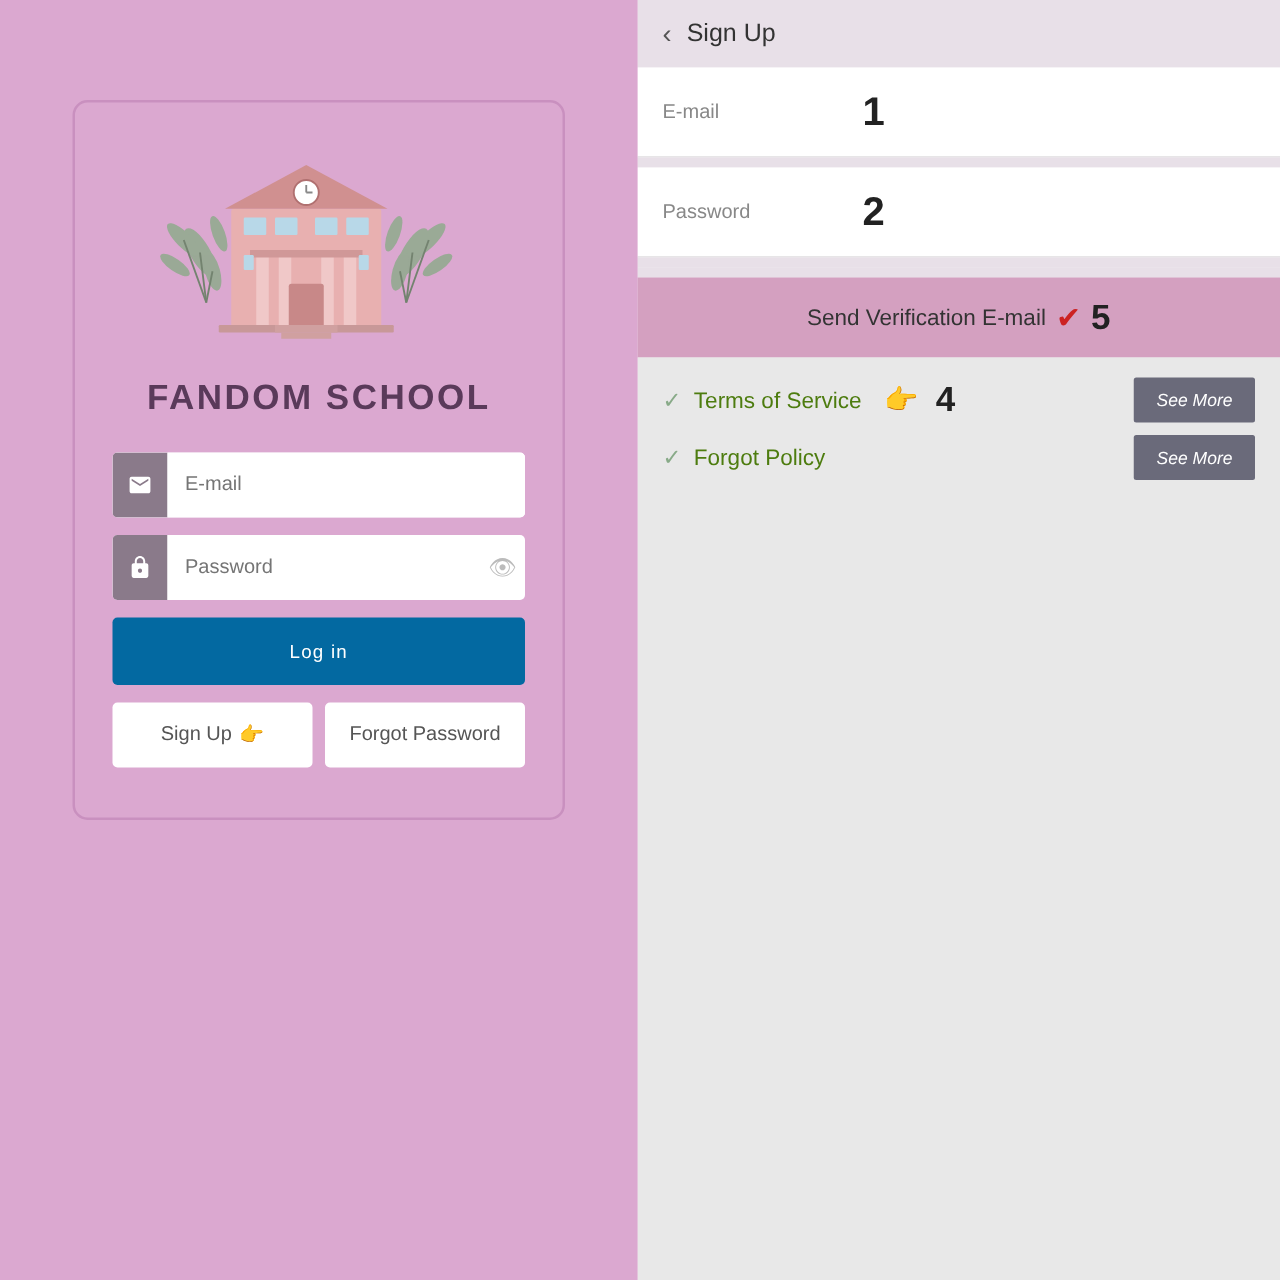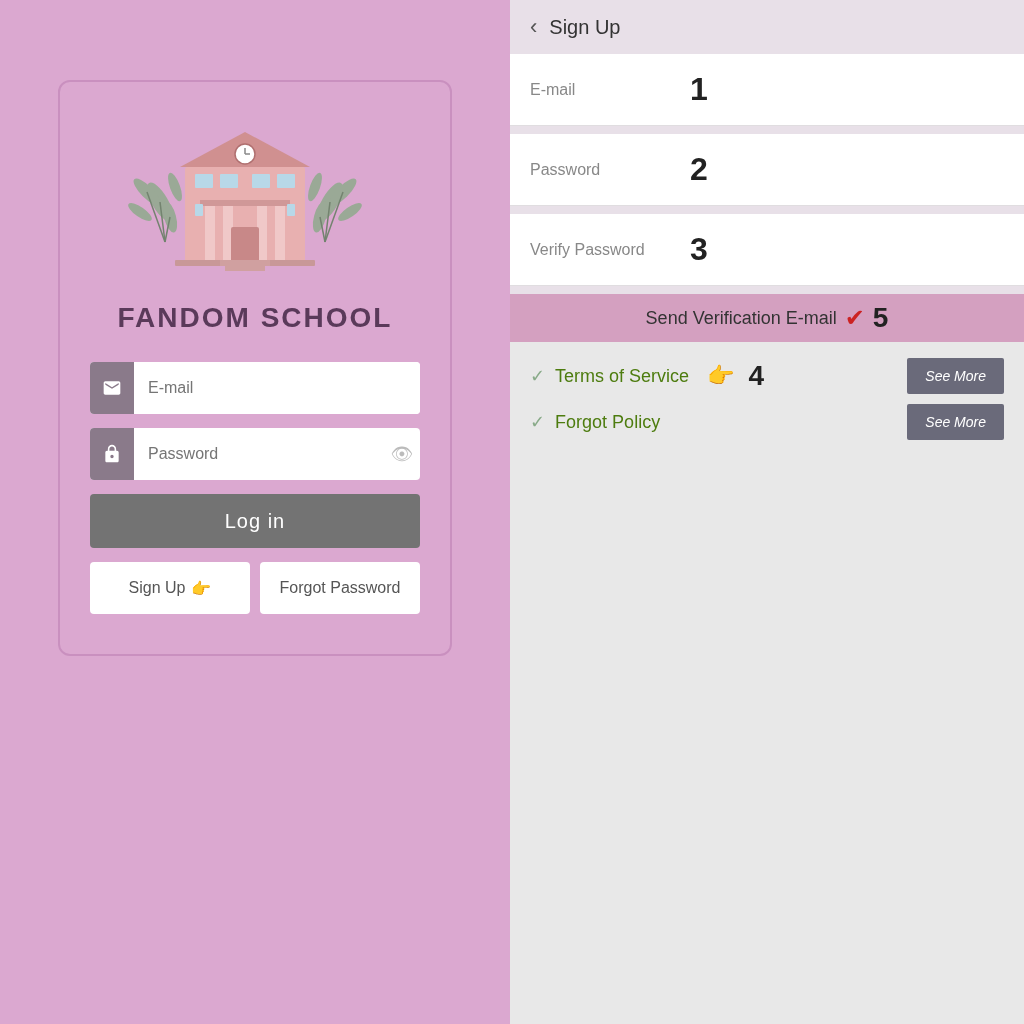--- a/index.html
+++ b/index.html
@@ -99,25 +99,25 @@
       align-items: center;
       justify-content: center;
       cursor: pointer;
       color: #bbb;
       font-size: 18px;
     }
 
     .login-btn {
       width: 100%;
       height: 54px;
-      background: #737373;
+      background: #0369a1;
       color: white;
       border: none;
       border-radius: 4px;
-      font-size: 20px;
+      font-size: 15px;
       cursor: pointer;
       margin-bottom: 14px;
       letter-spacing: 1px;
     }
 
     .bottom-row {
       display: flex;
       width: 100%;
       gap: 10px;
     }
@@ -204,21 +204,21 @@
       color: #222;
     }
 
     .field-separator {
       height: 8px;
       background: #e8e0e8;
     }
 
     .send-verify-btn {
       background: #d4a0c0;
-      height: 48px;
+      height: 64px;
       display: flex;
       align-items: center;
       justify-content: center;
       gap: 8px;
       cursor: pointer;
       margin: 0;
       text-align: center;
     }
 
     .send-verify-btn .check-icon {
@@ -407,24 +407,20 @@
       <span class="field-number">1</span>
     </div>
     <div class="field-separator"></div>
 
     <div class="form-field">
       <span class="field-label">Password</span>
       <span class="field-number">2</span>
     </div>
     <div class="field-separator"></div>
 
-    <div class="form-field">
-      <span class="field-label">Verify Password</span>
-      <span class="field-number">3</span>
-    </div>
     <div class="field-separator"></div>
 
     <div class="send-verify-btn">
       <span class="send-verify-text">Send Verification E-mail</span>
       <span class="check-icon">✔</span>
       <span class="verify-number">5</span>
     </div>
 
     <div class="terms-section">
 

